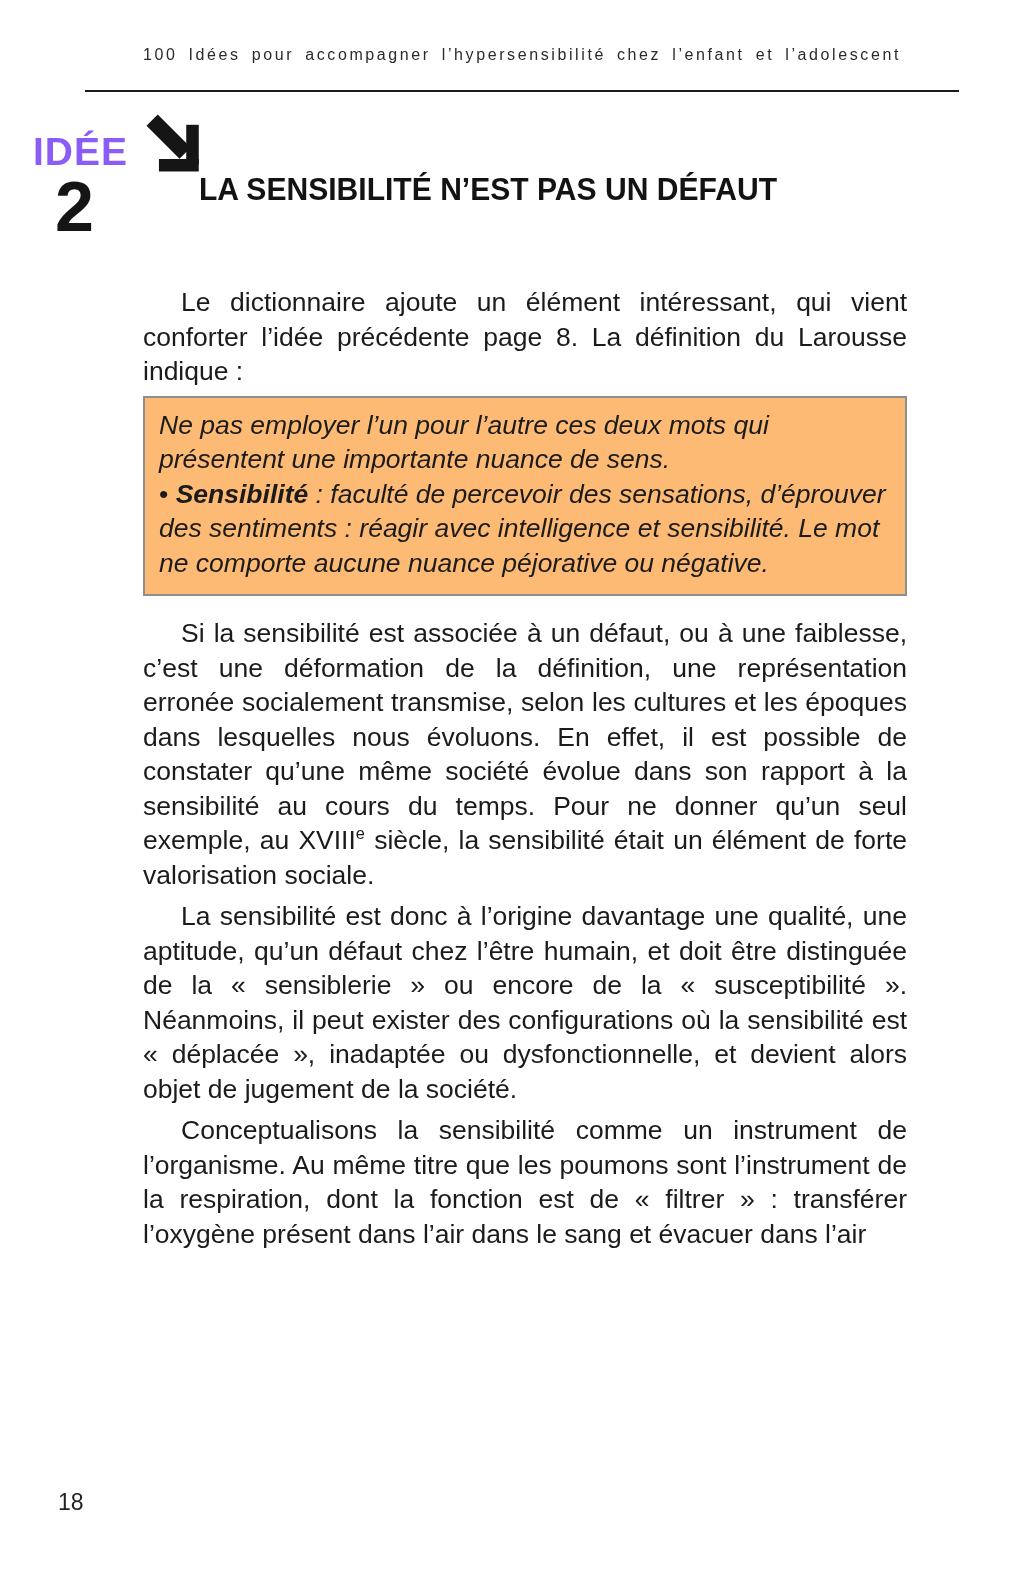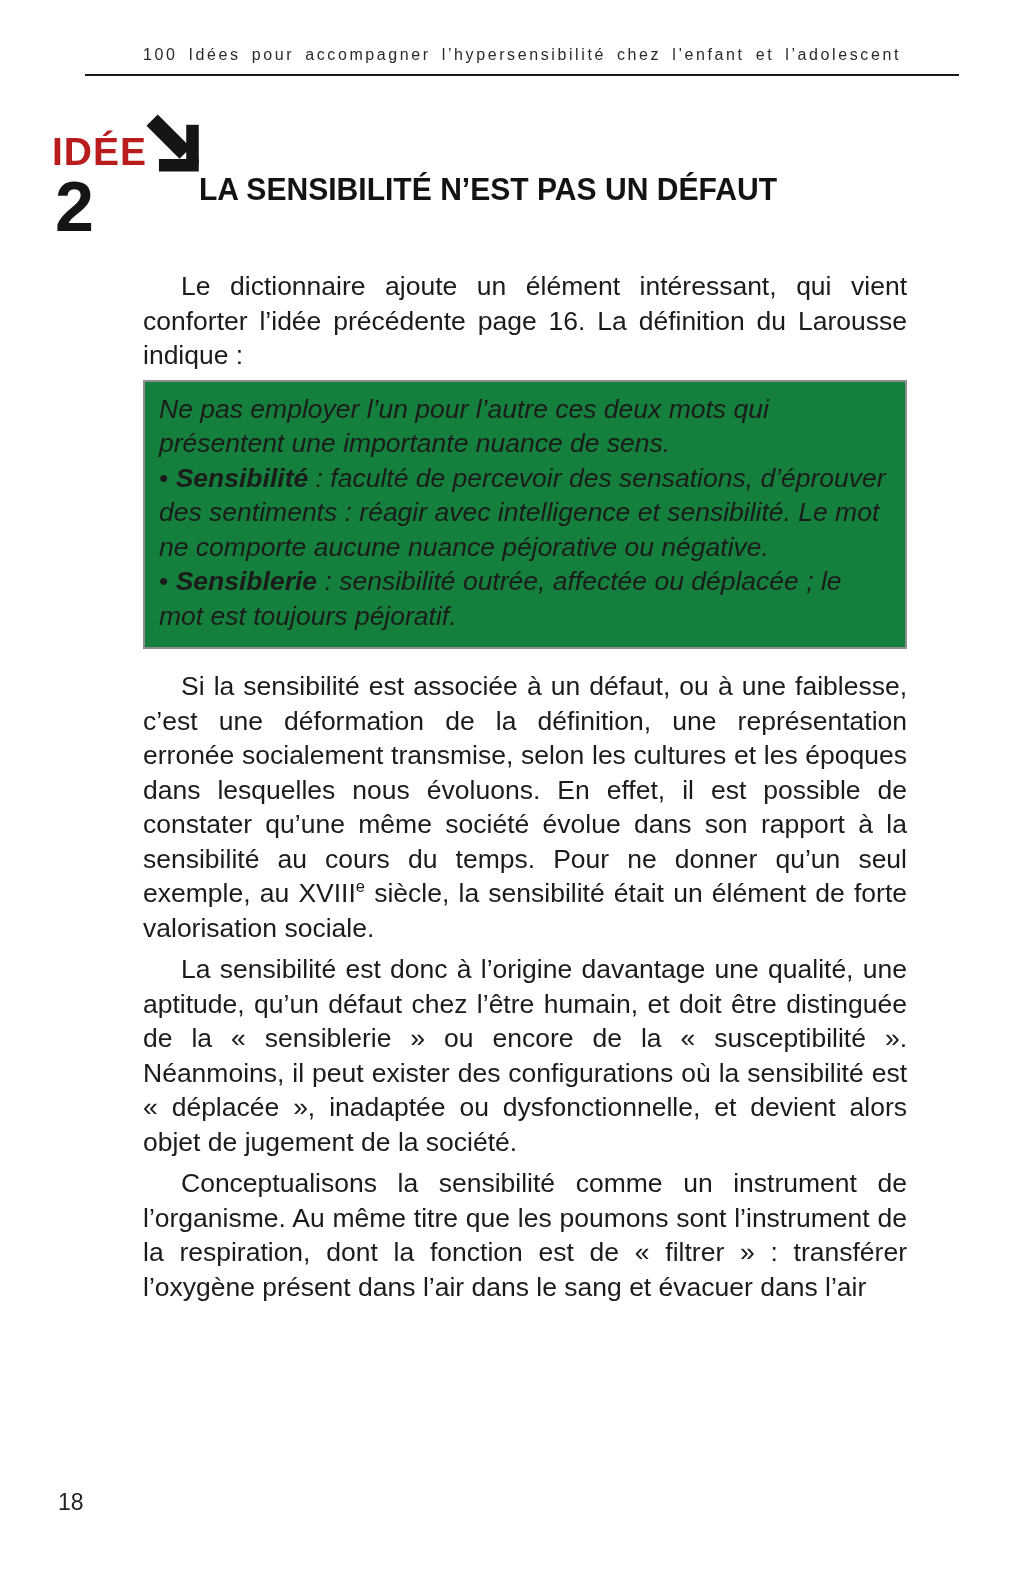--- a/index.html
+++ b/index.html
@@ -15,34 +15,33 @@
 
   
   .running-head {
     margin: 46px 60px 0 85px;
     width: 874px;
     text-align: center;
     font-size: 16px;
     letter-spacing: 2.6px;
     word-spacing: 4px;
     color: #2a2a2a;
-    padding-bottom: 10px;
+    padding-bottom: 26px;
     border-bottom: 2px solid #1a1a1a;
   }
 
   
   .idea-label {
     position: absolute;
     left: 33px;
     top: 130px;
     font-size: 39px;
     font-weight: 700;
     letter-spacing: 1px;
-    color: #b91c1c;
-    margin-left: 19px;
+    color: #8b5cf6;
   }
   .arrow-icon {
     position: absolute;
     left: 144px;
     top: 110px;
   }
   .idea-number {
     position: absolute;
     left: 55px;
     top: 172px;
@@ -75,21 +74,21 @@
     text-align: justify;
   }
   .content p {
     margin: 0 0 7px 0;
     text-indent: 38px;
   }
 
   
   .box {
     margin: 5px 0 20px 0;
-    background: #15803d;
+    background: #fdba74;
     border: 2px solid #8e8e8e;
     padding: 10px 16px 14px 14px;
     font-style: italic;
     text-align: left;
   }
   .box p {
     margin: 0;
     text-indent: 0;
   }
   .term { font-weight: 700; text-align: center; }
@@ -127,26 +126,25 @@
     <line x1="13" y1="48.5" x2="48" y2="48.5" stroke="#151515" stroke-width="11"></line>
     <line x1="42.5" y1="13" x2="42.5" y2="48" stroke="#151515" stroke-width="11"></line>
   </svg>
 
   <div class="idea-number">2</div>
 
   <h1 class="title">LA SENSIBILITÉ N’EST PAS UN DÉFAUT</h1>
 
   <div class="content">
 
-    <p>Le dictionnaire ajoute un élément intéressant, qui vient conforter l’idée précédente page 16. La définition du Larousse indique :</p>
+    <p>Le dictionnaire ajoute un élément intéressant, qui vient conforter l’idée précédente page 8. La définition du Larousse indique :</p>
 
     <div class="box">
       <p>Ne pas employer l’un pour l’autre ces deux mots qui présentent une importante nuance de sens.</p>
       <p><span class="bullet">•</span> <span class="term">Sensibilité</span> <span>: faculté de percevoir des sensations, d’éprouver des sentiments : réagir avec intelligence et sensibilité. Le mot ne comporte aucune nuance péjorative ou négative.</span></p>
-      <p><span class="bullet">•</span> <span class="term">Sensiblerie</span> <span>: sensibilité outrée, affectée ou déplacée ; le mot est toujours péjoratif.</span></p>
     </div>
 
 
     <p><span>Si la sensibilité est associée à un défaut, ou à une faiblesse, c’est une déformation de la définition, une représentation erronée socialement transmise, selon les cultures et les époques dans lesquelles nous évoluons. En effet, il est possible de constater qu’une même société évolue dans son rapport à la sensibilité au cours du temps. Pour ne donner qu’un seul exemple, au XVIII</span><sup>e</sup><span> siècle, la sensibilité était un élément de forte valorisation sociale.</span></p>
 
     <p>La sensibilité est donc à l’origine davantage une qualité, une aptitude, qu’un défaut chez l’être humain, et doit être distinguée de la « sensiblerie » ou encore de la « susceptibilité ». Néanmoins, il peut exister des configurations où la sensibilité est « déplacée », inadaptée ou dysfonctionnelle, et devient alors objet de jugement de la société.</p>
 
     <p>Conceptualisons la sensibilité comme un instrument de l’organisme. Au même titre que les poumons sont l’instrument de la respiration, dont la fonction est de « filtrer » : transférer l’oxygène présent dans l’air dans le sang et évacuer dans l’air</p>
 
   </div>

